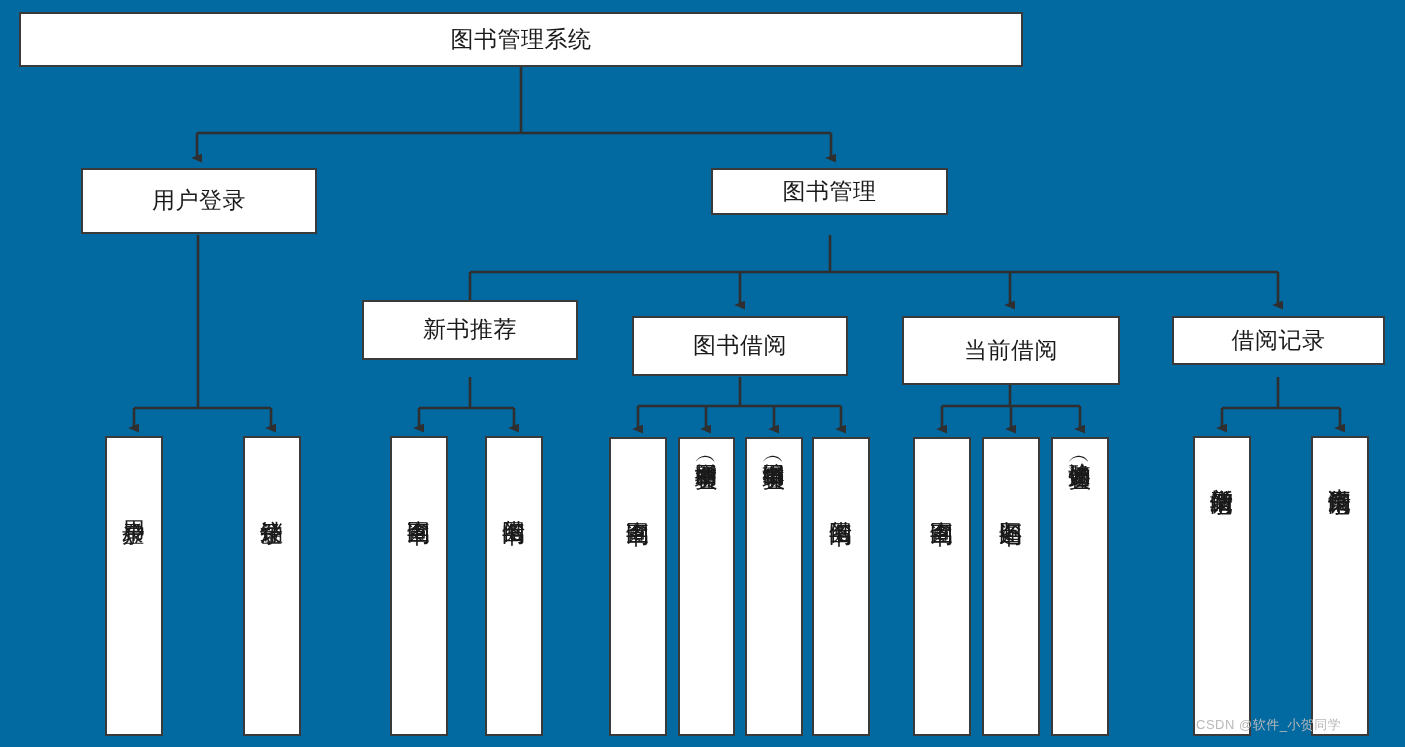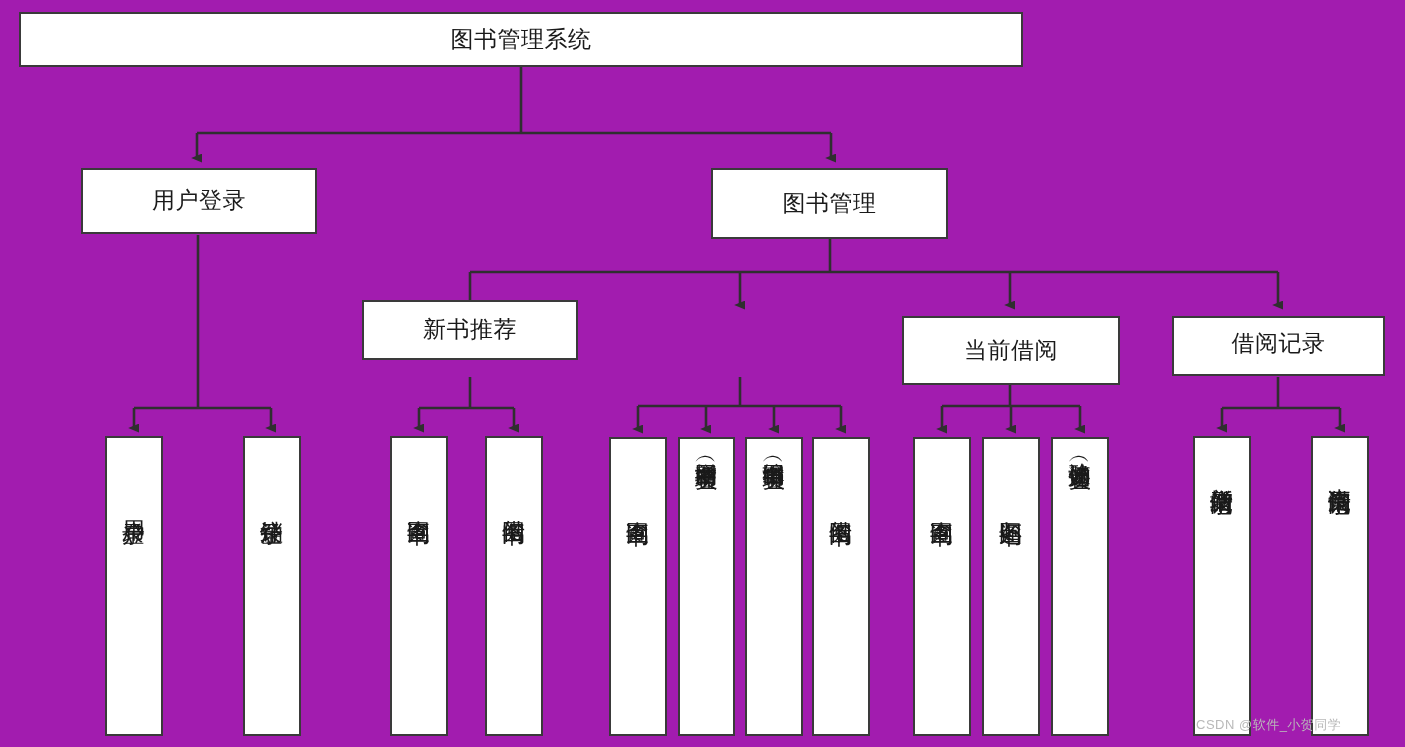--- a/index.html
+++ b/index.html
@@ -4,21 +4,21 @@
 <style>
   html, body {
     margin: 0;
     padding: 0;
     background: #ffffff;
   }
   #stage {
     position: relative;
     width: 1405px;
     height: 747px;
-    background: #a21caf;
+    background: #0369a1;
     font-family: "Liberation Sans", "DejaVu Sans", sans-serif;
     overflow: hidden;
   }
   #connectors {
     position: absolute;
     left: 0;
     top: 0;
     width: 1405px;
     height: 747px;
     pointer-events: none;
@@ -123,31 +123,34 @@
     </g>
   </svg>
 
   <div class="node horiz" style="left:19px; top:12px; width:1004px; height:55px;">
     <span class="label">图书管理系统</span>
   </div>
 
   <div class="node horiz" style="left:81px; top:168px; width:236px; height:66px;">
     <span class="label">用户登录</span>
   </div>
-  <div class="node horiz" style="left:711px; top:168px; width:237px; height:71px;">
+  <div class="node horiz" style="left:711px; top:168px; width:237px; height:47px;">
     <span class="label">图书管理</span>
   </div>
 
   <div class="node horiz" style="left:362px; top:300px; width:216px; height:60px;">
     <span class="label">新书推荐</span>
   </div>
+  <div class="node horiz" style="left:632px; top:316px; width:216px; height:60px;">
+    <span class="label">图书借阅</span>
+  </div>
   <div class="node horiz" style="left:902px; top:316px; width:218px; height:69px;">
     <span class="label">当前借阅</span>
   </div>
-  <div class="node horiz" style="left:1172px; top:316px; width:213px; height:60px;font-family:Liberation Mono, monospace;">
+  <div class="node horiz" style="left:1172px; top:316px; width:213px; height:49px;">
     <span class="label">借阅记录</span>
   </div>
 
   <div class="node vert" style="left:105px; top:436px; width:58px; height:300px; padding-top:64px;">
     <span class="label">用户登录</span>
   </div>
   <div class="node vert" style="left:243px; top:436px; width:58px; height:300px; padding-top:64px;">
     <span class="label">注销登录</span>
   </div>
 

